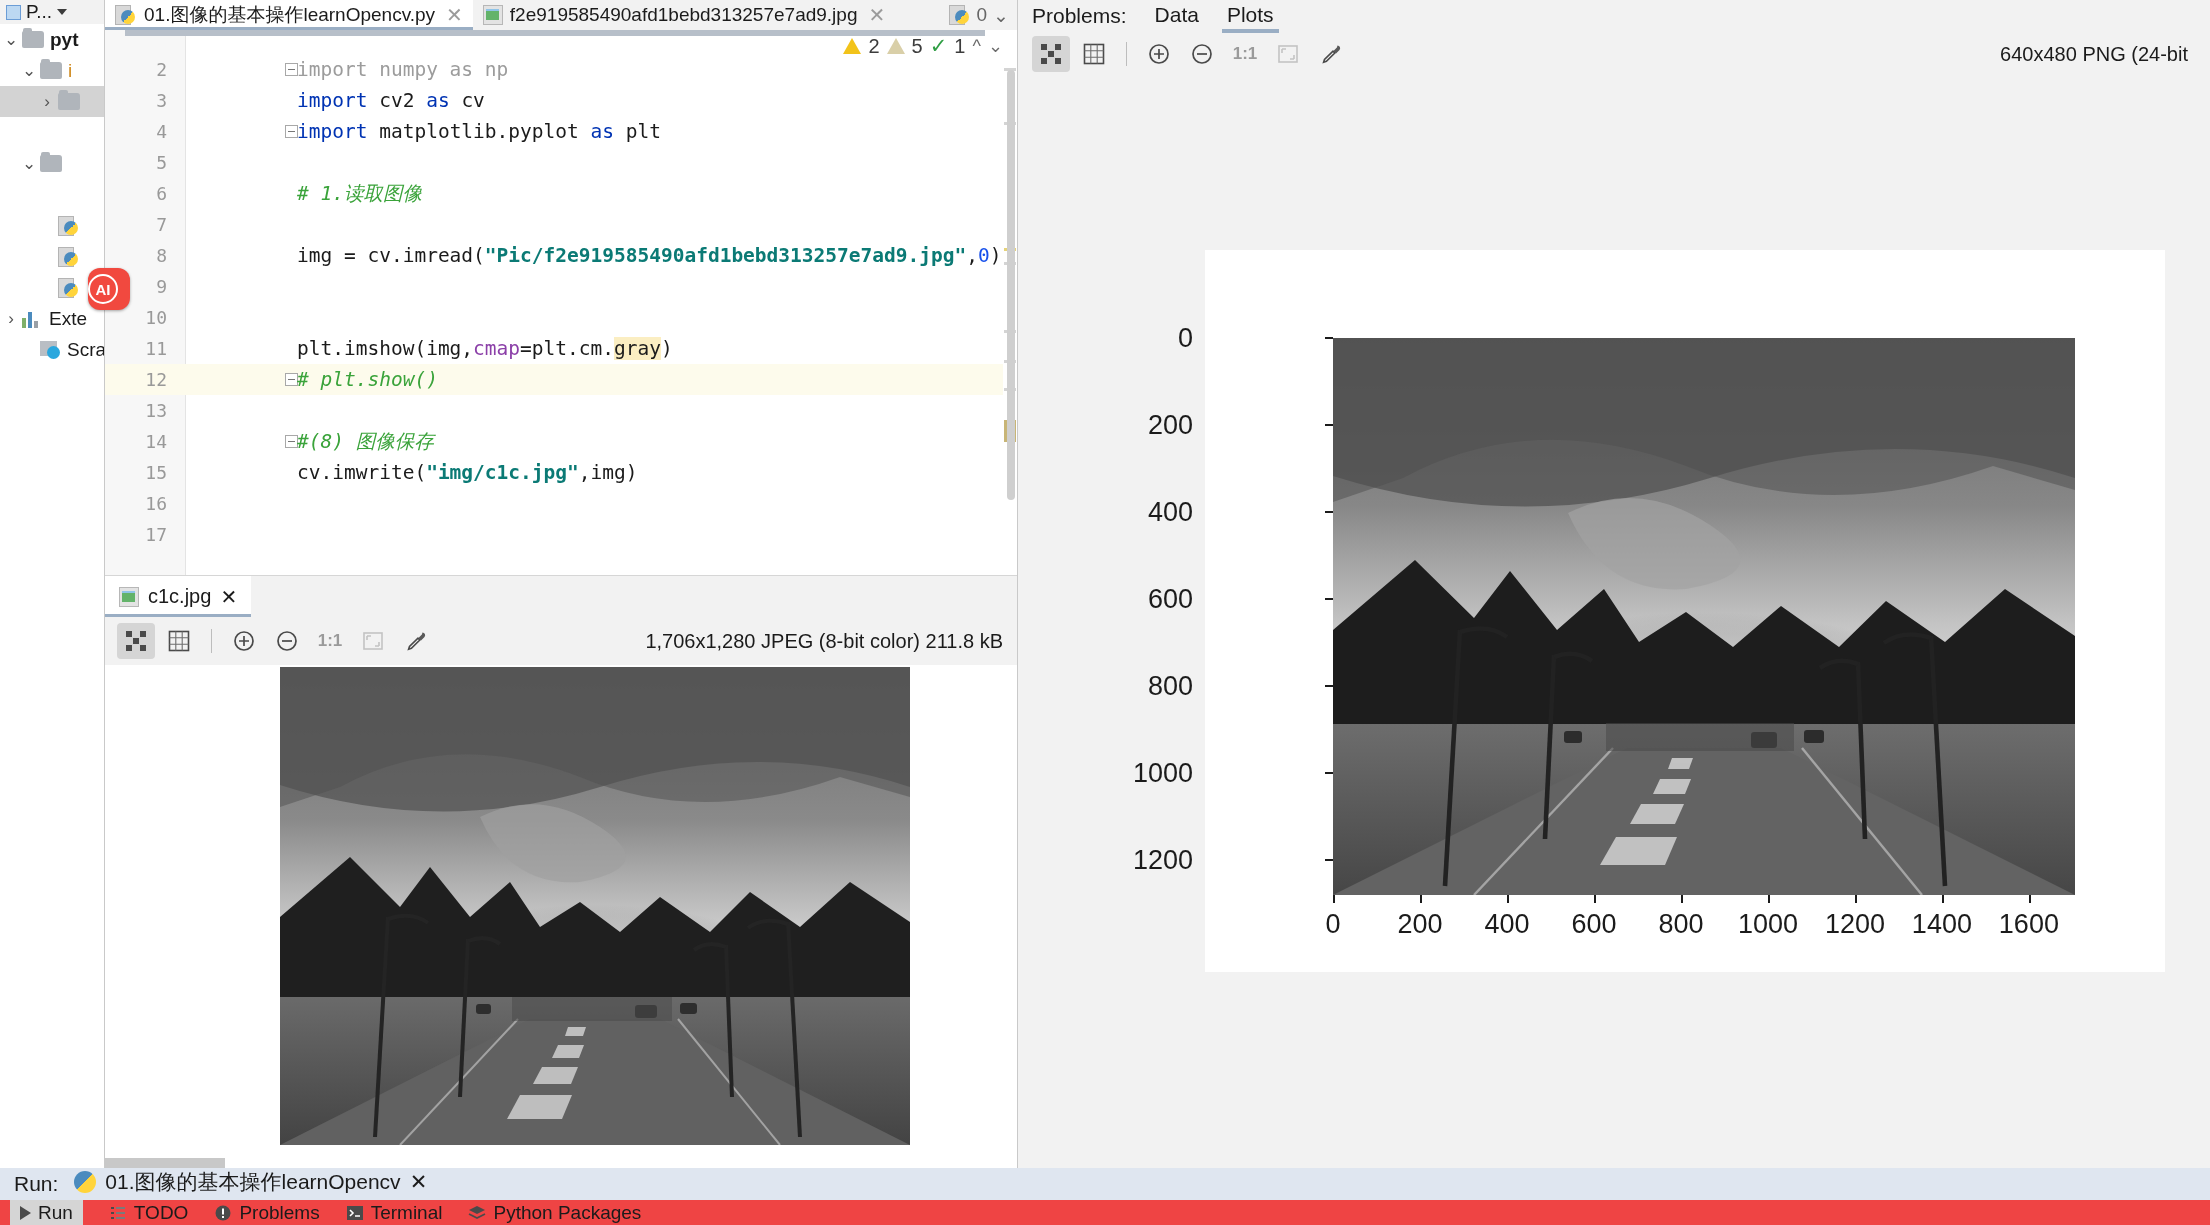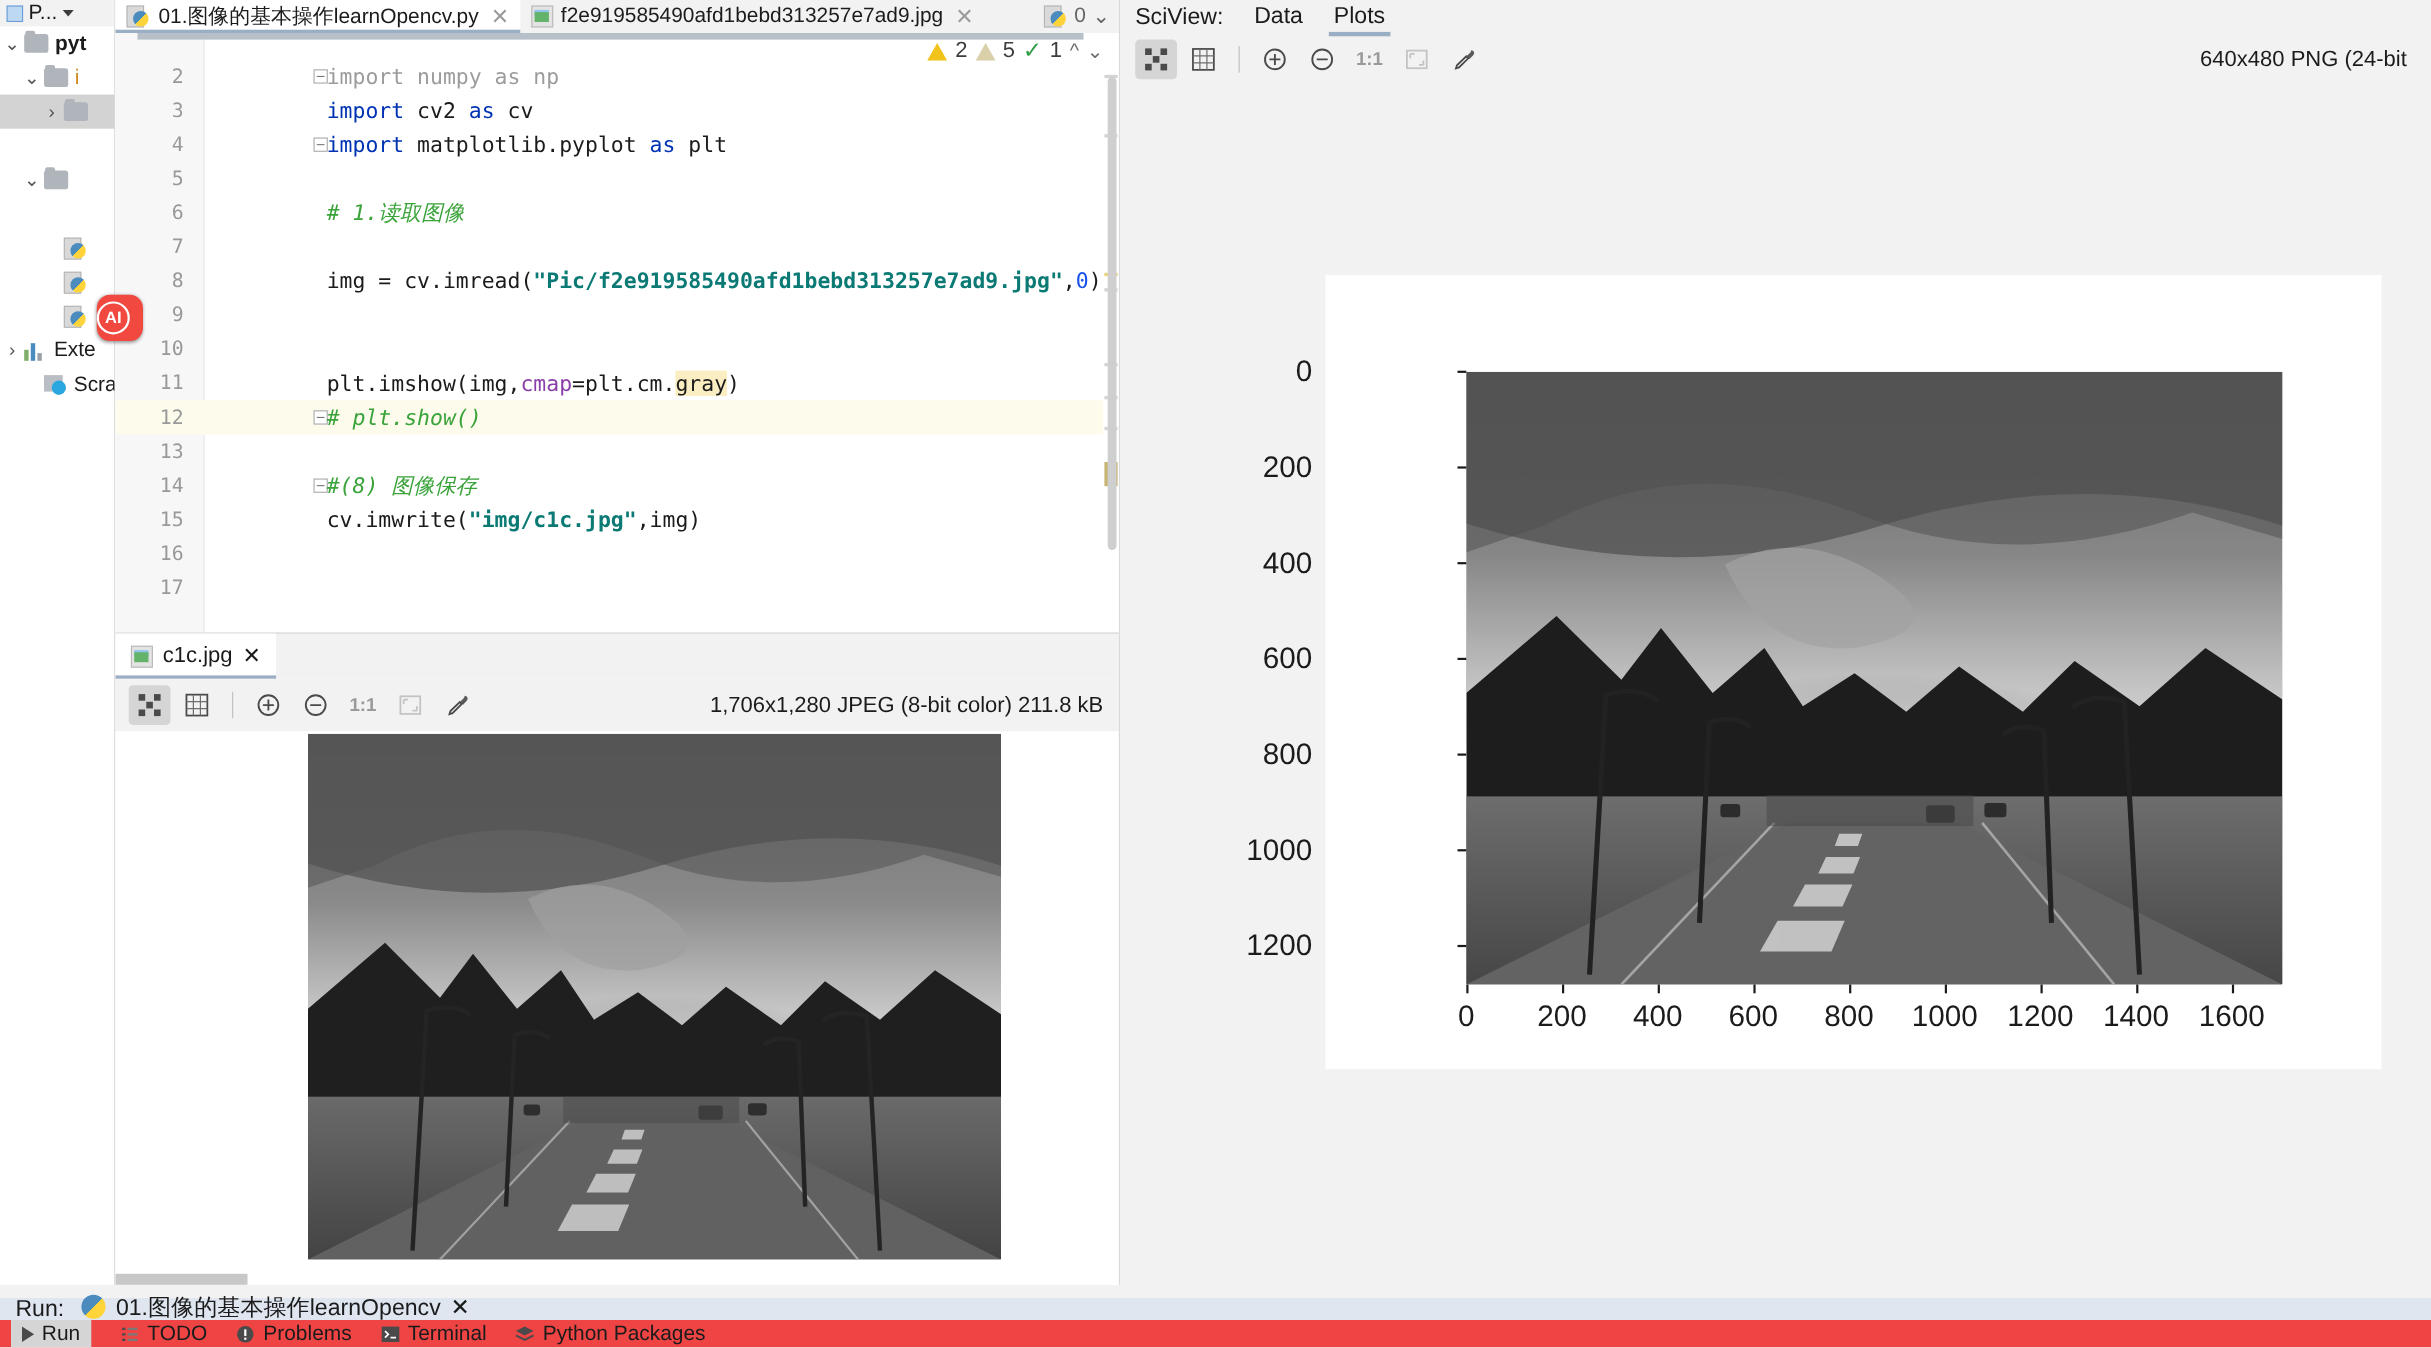--- a/index.html
+++ b/index.html
@@ -128,21 +128,21 @@
   .sv-toolbar{height:48px;display:flex;align-items:center;gap:5px;padding-left:14px;}
   .sv-meta{margin-left:auto;padding-right:22px;font-size:20px;color:#1b1b1b;white-space:nowrap;}
   .plot-card{position:absolute;left:1205px;top:250px;width:960px;height:722px;background:#fff;}
   .plot-img{position:absolute;left:128px;top:88px;width:742px;height:557px;overflow:hidden;}
   .ytick{position:absolute;right:972px;font-size:27px;color:#1b1b1b;text-align:right;transform:translateY(-50%);white-space:nowrap;}
   .ytickmark{position:absolute;width:8px;height:2px;background:#1b1b1b;transform:translateY(-50%);}
   .xtick{position:absolute;font-size:27px;color:#1b1b1b;transform:translateX(-50%);white-space:nowrap;}
   .xtickmark{position:absolute;width:2px;height:8px;background:#1b1b1b;}
 
   
-  .run-bar{position:absolute;left:0;bottom:25px;right:0;height:20px;background:#dfe6f0;display:flex;align-items:center;padding-left:14px;gap:10px;}
+  .run-bar{position:absolute;left:0;bottom:25px;right:0;height:32px;background:#dfe6f0;display:flex;align-items:center;padding-left:14px;gap:10px;}
   .run-label{font-size:21px;color:#1b1b1b;}
   .run-tab{display:flex;align-items:center;gap:9px;font-size:21px;color:#1b1b1b;position:relative;padding:0 6px 4px 6px;}
   .run-tab:after{content:"";position:absolute;left:0;right:0;bottom:-4px;height:4px;background:#3574f0;}
   .pyglyph{width:22px;height:22px;border-radius:50%;flex:none;background:linear-gradient(135deg,#4b8bbe 0 50%,#ffd43b 50% 100%);}
   .status-bar{position:absolute;left:0;bottom:0;right:0;height:25px;background:#ef4444;display:flex;align-items:center;gap:26px;padding-left:10px;overflow:hidden;}
   .sb-item{display:flex;align-items:center;gap:7px;font-size:19px;color:#1b1b1b;white-space:nowrap;}
   .sb-item.first{background:#d5d5d5;padding:2px 10px;}
   .tri-play{width:0;height:0;border-top:7px solid transparent;border-bottom:7px solid transparent;border-left:11px solid #4a4a4a;}
   .sb-ico{width:18px;height:18px;flex:none;}
 
@@ -421,21 +421,21 @@
           </g>
           <rect x="232" y="330" width="160" height="24" fill="#4a4a4a" opacity="0.55"></rect>
         </svg>
       </div>
       <div class="hthumb" style="left:0;width:120px;"></div>
     </div>
   </div>
 
   <div class="sciview">
     <div class="sv-head">
-      <span class="lab">SciView:</span>
+      <span class="lab">Problems:</span>
       <span class="sv-tab">Data</span>
       <span class="sv-tab active">Plots</span>
     </div>
     <div class="sv-toolbar" id="sv-toolbar">
       <span class="tb-btn on">
           <svg width="22" height="22" viewBox="0 0 22 22">
             <rect x="1" y="1" width="6" height="6" fill="#4a4a4a"></rect>
             <rect x="8" y="8" width="6" height="6" fill="#4a4a4a"></rect>
             <rect x="15" y="1" width="6" height="6" fill="#4a4a4a"></rect>
             <rect x="1" y="15" width="6" height="6" fill="#4a4a4a"></rect>

